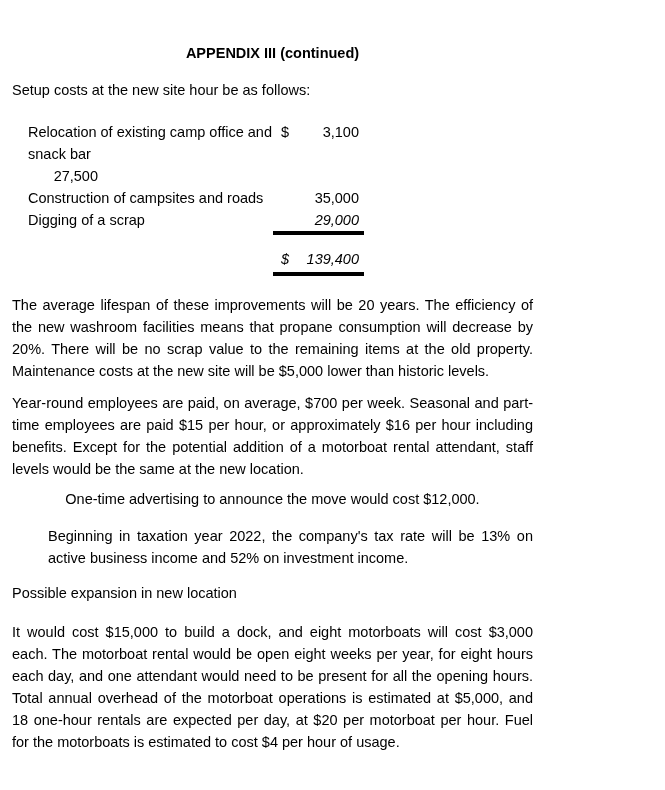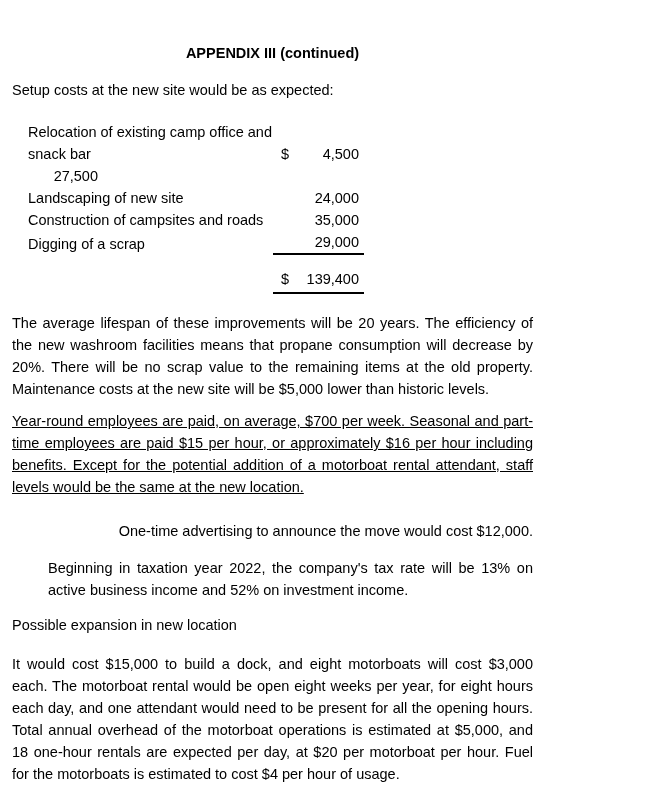--- a/index.html
+++ b/index.html
@@ -35,102 +35,96 @@
     margin-bottom: 20px;
   }
 
   
   .cost-table {
     margin-bottom: 18px;
   }
 
   .cost-row {
     display: flex;
-    align-items: flex-end;
+    align-items: flex-start;
   }
 
   .cost-label {
     flex: 1 1 auto;
     margin-left: 16px;
   }
 
   .cost-money {
     flex: 0 0 91px;
     width: 91px;
     margin-right: 169px;
     display: flex;
     justify-content: space-between;
     padding: 0 5px 0 8px;
   }
 
   .cost-money.rule-bottom {
-    border-bottom: 2px solid #000000;
+    border-bottom: 4px solid #000000;
+    font-style: italic;
   }
 
   .cost-spacer {
     height: 12px;
   }
 
   .total-row .cost-money {
     padding-top: 1px;
     padding-bottom: 2px;
   }
 
   
   .para {
     text-align: justify;
     margin-bottom: 10px;
   }
 
-  .para.p2 { margin-bottom: 22px; text-decoration: underline; }
-  .para.p3 { margin-bottom: 15px; text-align: right; }
+  .para.p2 { margin-bottom: 8px; }
+  .para.p3 { margin-bottom: 15px; text-align: center; }
   .para.p4 { margin-bottom: 13px; margin-left: 36px; }
   .para.p5 { margin-bottom: 0; }
 
   .section-heading {
     font-weight: normal;
     margin-bottom: 17px;
   }
 </style>
 </head>
 <body>
 
 <div class="page">
 
   <div class="doc-title">
     <div>APPENDIX III (continued)</div>
   </div>
 
-  <div class="intro-line">Setup costs at the new site would be as expected:</div>
+  <div class="intro-line">Setup costs at the new site hour be as follows:</div>
 
   <div class="cost-table">
     <div>
   <div class="cost-row">
     <span class="cost-label">Relocation of existing camp office and snack bar</span>
     <span class="cost-money">
       <span>$</span>
-      <span>4,500</span>
+      <span>3,100</span>
     </span>
   </div>
 
 
   <div class="cost-row">
     <span class="cost-money">
       <span></span>
       <span>27,500</span>
     </span>
   </div>
 
-  <div class="cost-row">
-    <span class="cost-label">Landscaping of new site</span>
-    <span class="cost-money">
-      <span></span>
-      <span>24,000</span>
-    </span>
-  </div>
 
   <div class="cost-row">
     <span class="cost-label">Construction of campsites and roads</span>
     <span class="cost-money">
       <span></span>
       <span>35,000</span>
     </span>
   </div>
 
   <div class="cost-row">

